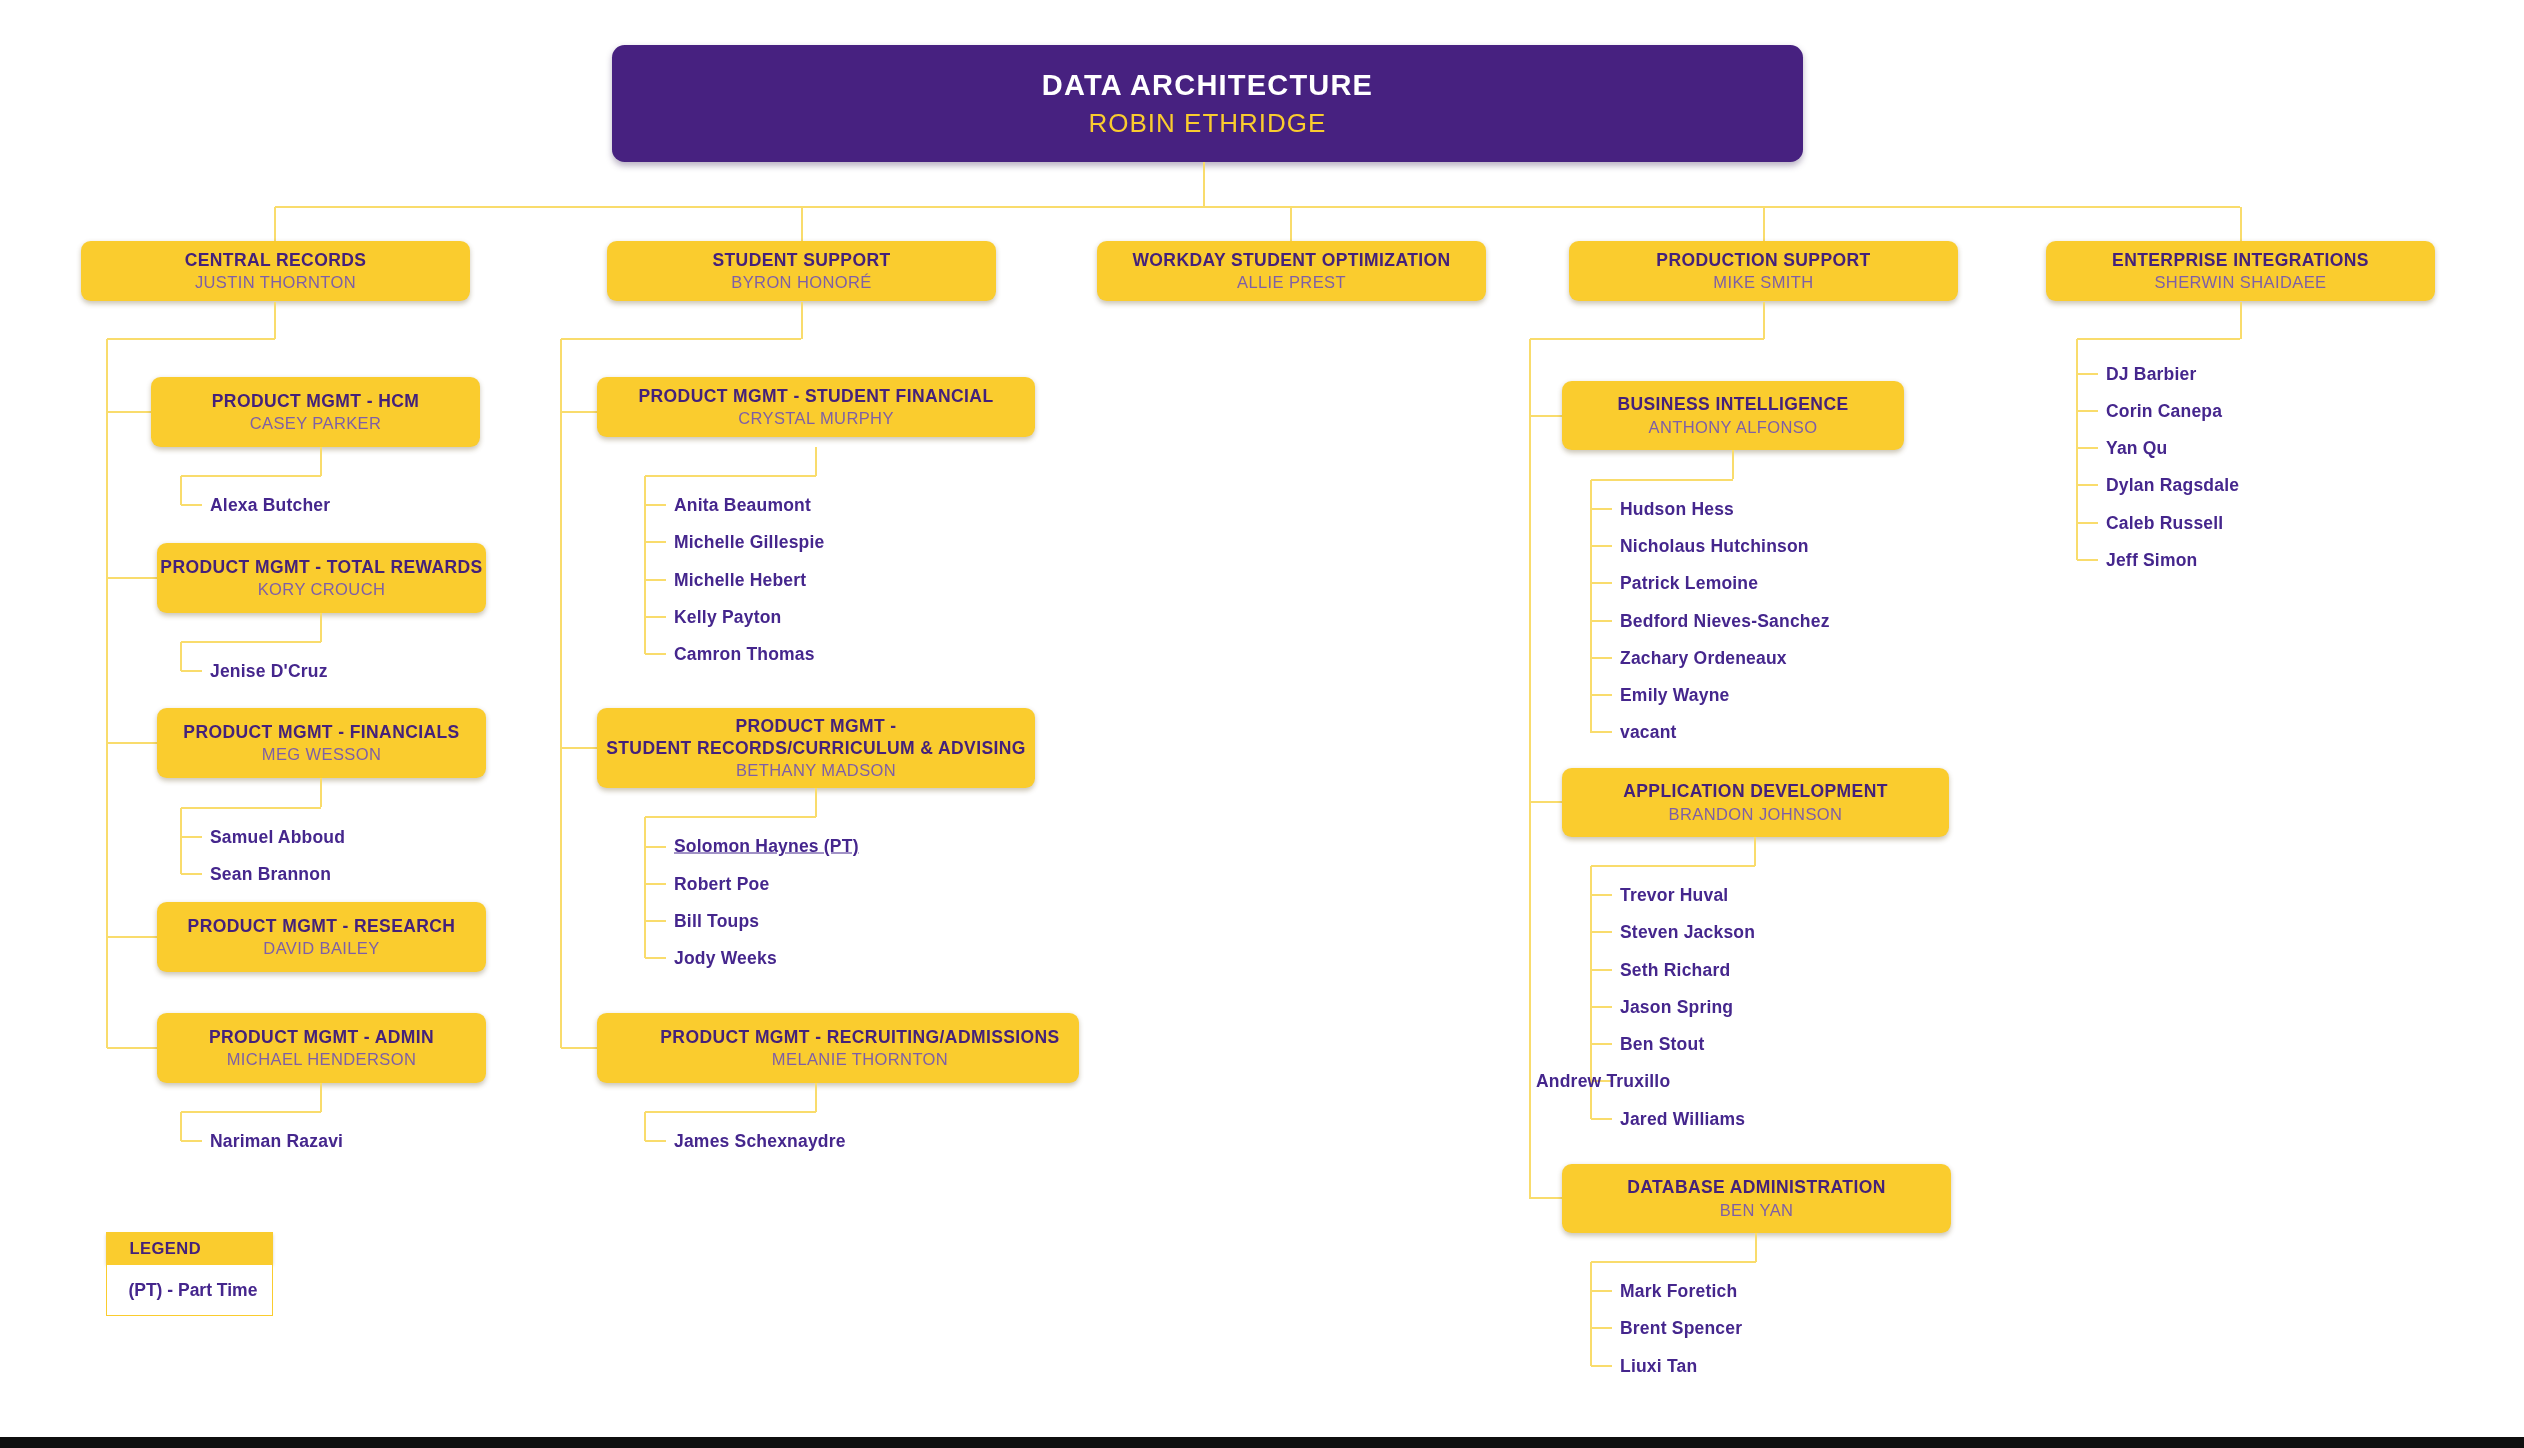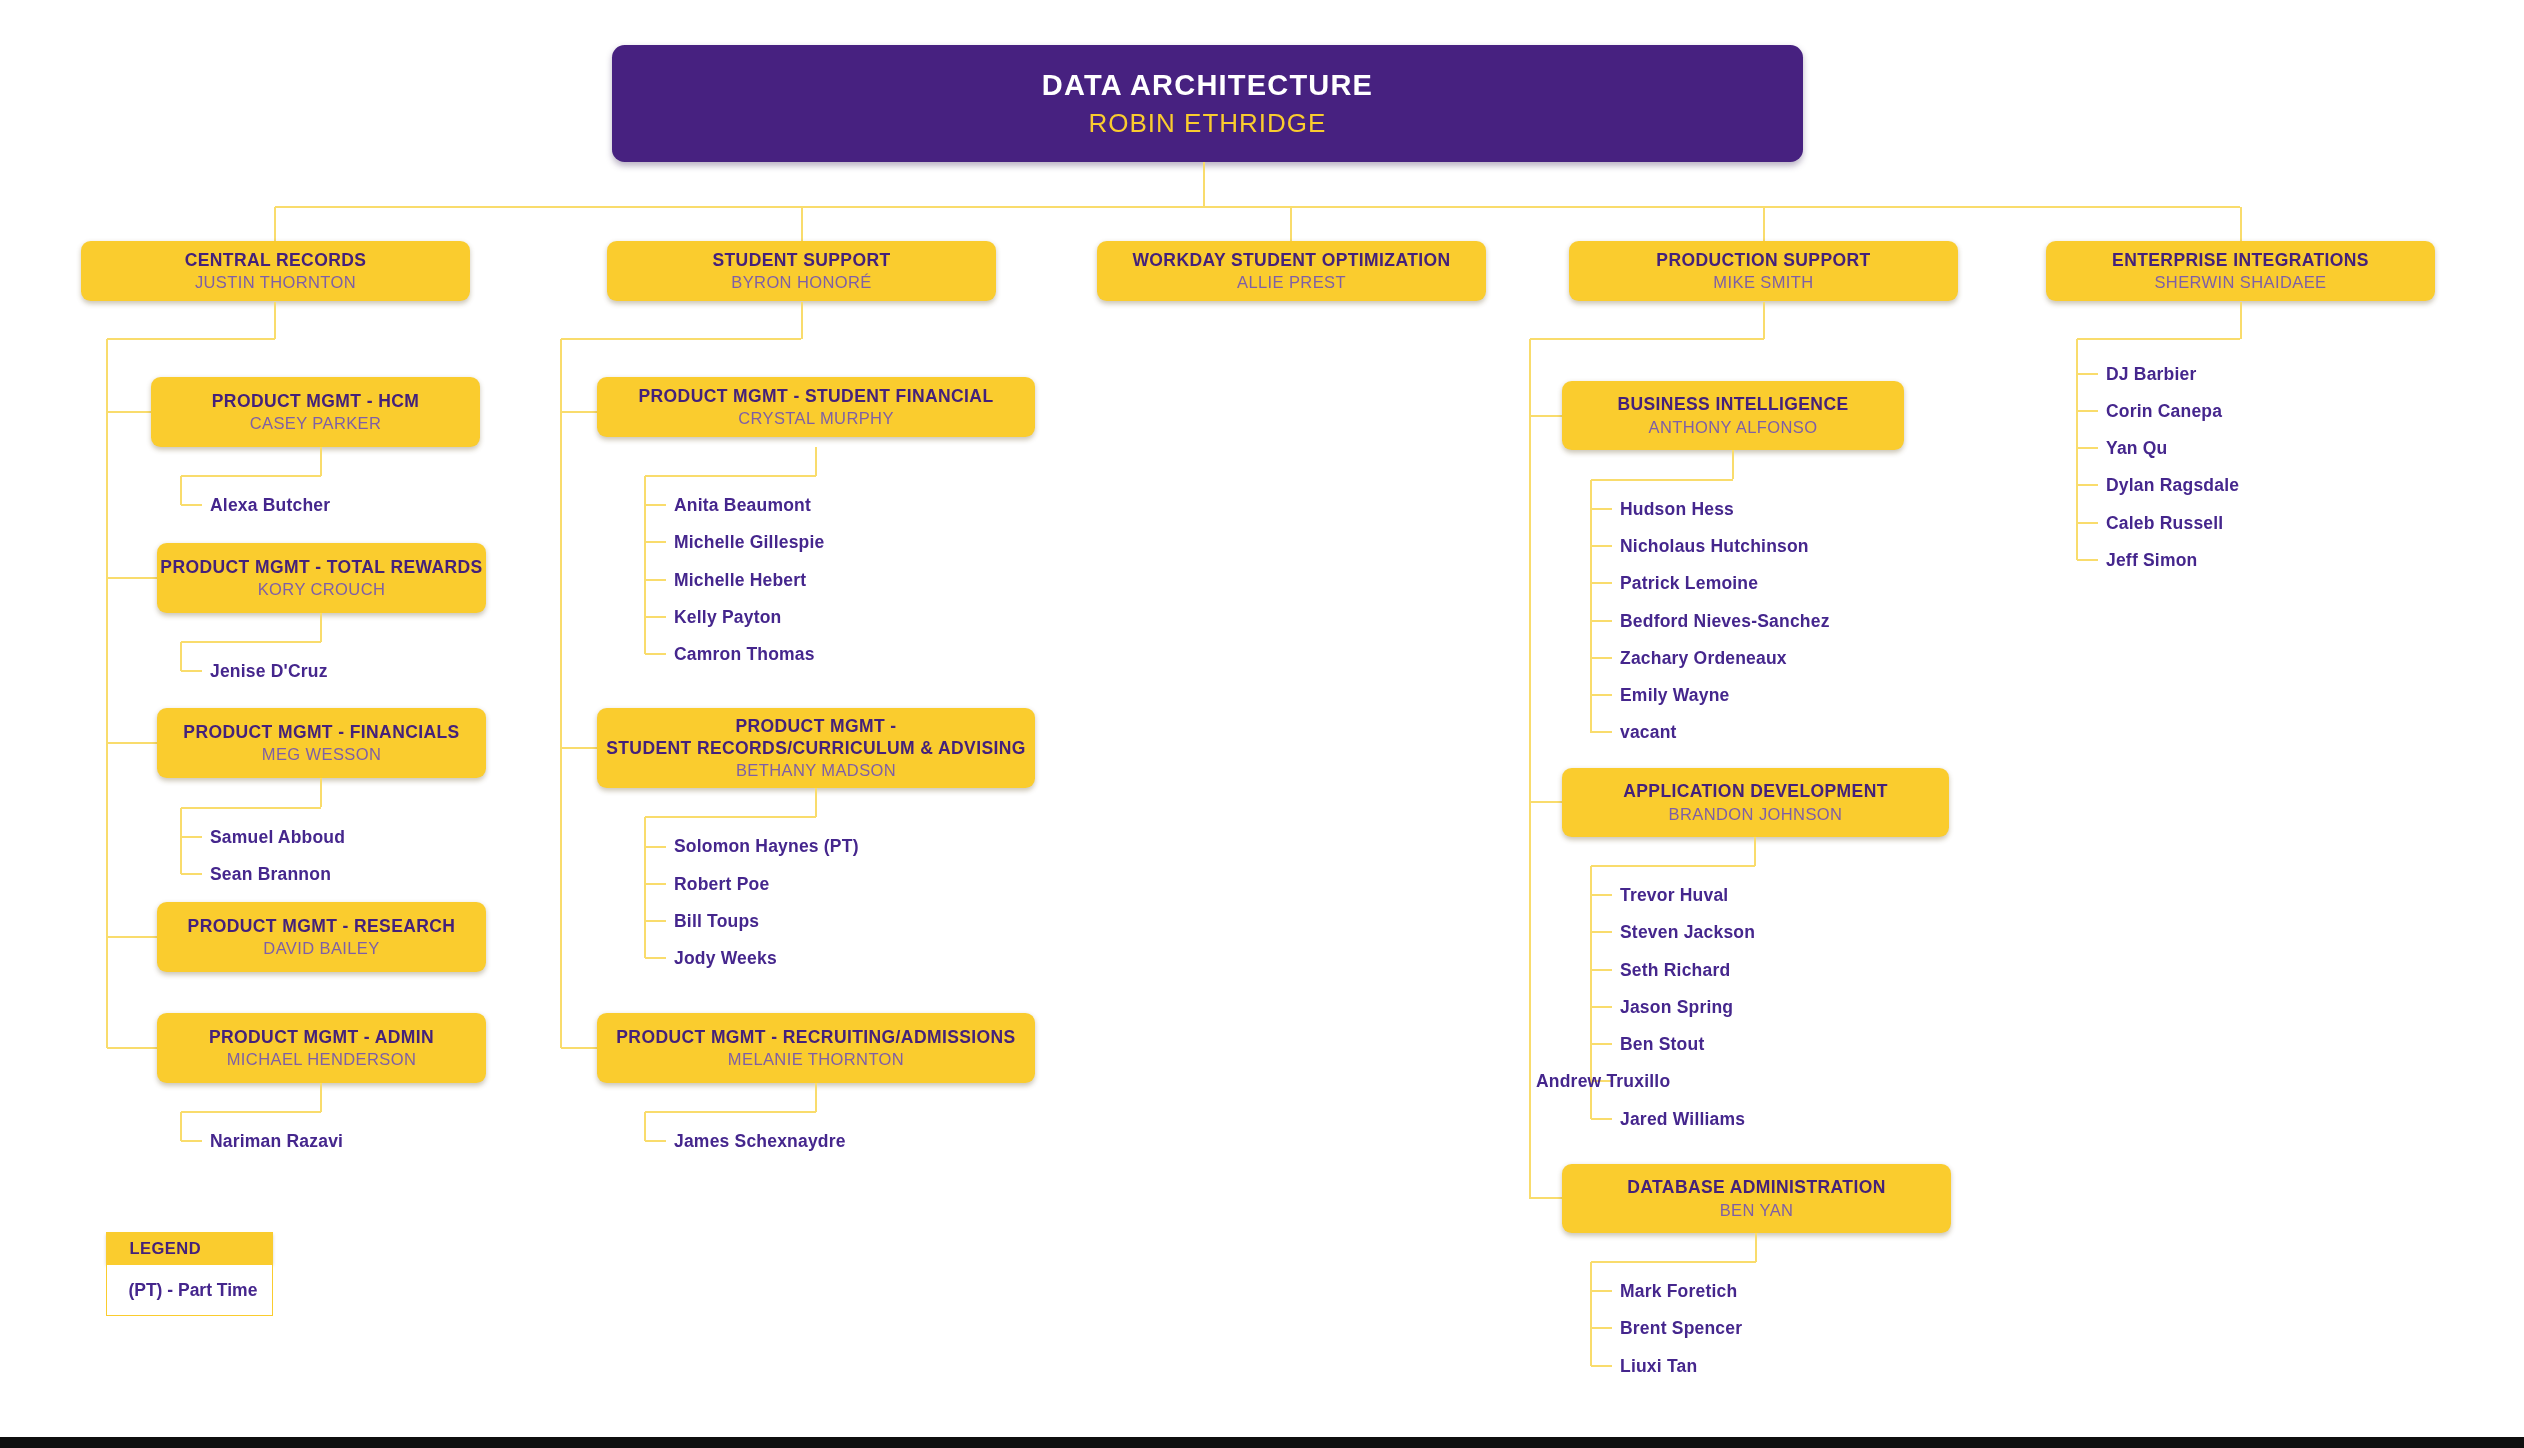--- a/index.html
+++ b/index.html
@@ -131,29 +131,29 @@
     <div class="line" style="left: 561px; top: 747px; width: 36px; height: 1.9px;"></div>
     <div class="box" style="left: 597px; top: 708px; width: 438px; height: 80px;">
       <div class="t">PRODUCT MGMT -
 STUDENT RECORDS/CURRICULUM &amp; ADVISING</div>
       <div class="n">BETHANY MADSON</div>
     </div>
     <div class="line" style="left: 815px; top: 788px; width: 1.9px; height: 29px;"></div>
     <div class="line" style="left: 645px; top: 816px; width: 171px; height: 1.9px;"></div>
     <div class="line" style="left: 644px; top: 817px; width: 1.9px; height: 141px;"></div>
     <div class="line" style="left: 645px; top: 846px; width: 21.4px; height: 1.9px;"></div>
-    <div class="member" style="left: 674px; top: 846px;">Solomon Haynes (PT)</div>
+    <div class="member" style="left: 674px; top: 846px; text-decoration: underline;">Solomon Haynes (PT)</div>
     <div class="line" style="left: 645px; top: 883px; width: 21.4px; height: 1.9px;"></div>
     <div class="member" style="left: 674px; top: 884px;">Robert Poe</div>
     <div class="line" style="left: 645px; top: 920px; width: 21.4px; height: 1.9px;"></div>
     <div class="member" style="left: 674px; top: 921px;">Bill Toups</div>
     <div class="line" style="left: 645px; top: 957px; width: 21.4px; height: 1.9px;"></div>
     <div class="member" style="left: 674px; top: 958px;">Jody Weeks</div>
     <div class="line" style="left: 561px; top: 1047px; width: 36px; height: 1.9px;"></div>
-    <div class="box" style="left: 597px; top: 1013px; width: 438px; height: 70px;">
+    <div class="box" style="left: 597px; top: 1013px; width: 438px; height: 70px; padding-left: 44px;">
       <div class="t">PRODUCT MGMT - RECRUITING/ADMISSIONS</div>
       <div class="n">MELANIE THORNTON</div>
     </div>
     <div class="line" style="left: 815px; top: 1083px; width: 1.9px; height: 29px;"></div>
     <div class="line" style="left: 645px; top: 1111px; width: 171px; height: 1.9px;"></div>
     <div class="line" style="left: 644px; top: 1112px; width: 1.9px; height: 29px;"></div>
     <div class="line" style="left: 645px; top: 1140px; width: 21.4px; height: 1.9px;"></div>
     <div class="member" style="left: 674px; top: 1141px;">James Schexnaydre</div>
     <div class="line" style="left: 1290px; top: 207px; width: 1.9px; height: 34px;"></div>
     <div class="box" style="left: 1097px; top: 241px; width: 389px; height: 60px;">

